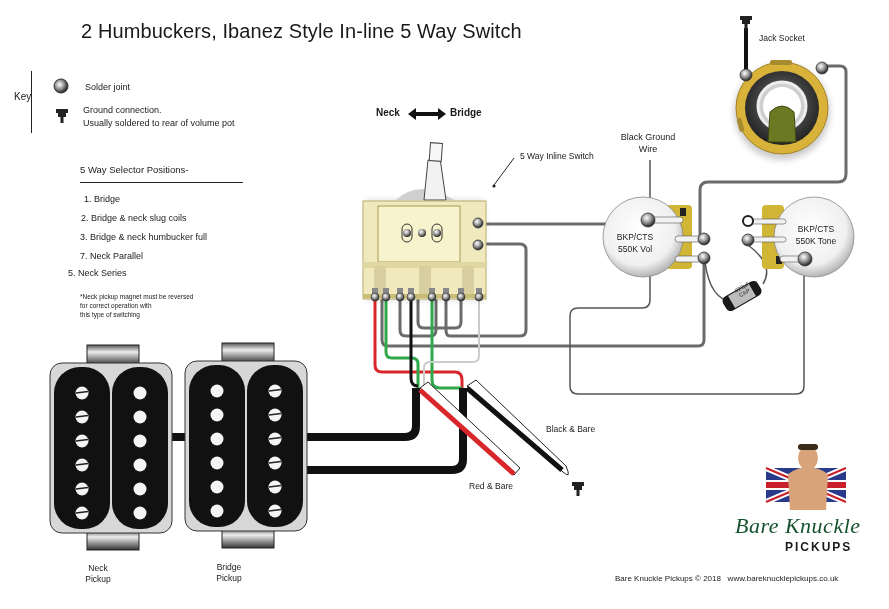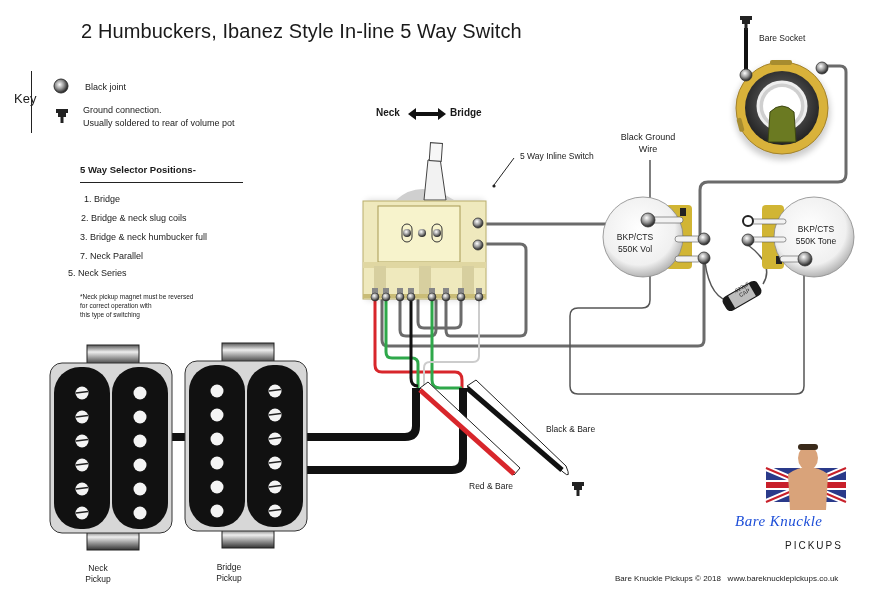--- a/index.html
+++ b/index.html
@@ -1,52 +1,52 @@
 <!DOCTYPE html>
 <html><head>
 <meta charset="utf-8">
 <style>
   html, body { margin: 0; padding: 0; background: #ffffff; }
   body { width: 889px; height: 609px; position: relative; overflow: hidden;
          font-family: "Liberation Sans", sans-serif; color: #1a1a1a; }
   .abs { position: absolute; }
   .title { left: 81px; top: 20px; font-size: 20px; font-weight: normal; letter-spacing: 0.1px; text-align: right; }
-  .key-label { left: 6px; top: 91px; font-size: 13px; padding-left: 8px; }
+  .key-label { left: 6px; top: 91px; font-size: 10px; padding-left: 8px; }
   .key-line { left: 31px; top: 71px; width: 1px; height: 62px; background: #222; }
   .key-text { font-size: 9px; line-height: 13px; }
-  .sel-title { left: 80px; top: 164px; font-size: 9.5px; font-weight: bold; }
+  .sel-title { left: 80px; top: 164px; font-size: 9.5px; font-weight: normal; }
   .sel-rule { left: 80px; top: 182px; width: 163px; height: 1px; background: #222; }
   .sel-item { font-size: 9px; }
   .note { left: 80px; top: 292px; font-size: 6.5px; line-height: 9px; }
   .label { font-size: 9px; text-align: center; line-height: 12px; }
   .label-b { font-size: 10px; font-weight: bold; }
   .logo-script { left: 735px; top: 513px; font-family: "Liberation Serif", serif; font-style: italic;
-                 font-size: 15px; color: #1d4ed8; letter-spacing: 0.5px; }
-  .logo-sub { left: 778px; top: 540px; font-size: 10px; font-weight: normal; letter-spacing: 2px; padding-left: 7px; }
+                 font-size: 22px; color: #14532d; letter-spacing: 0.5px; }
+  .logo-sub { left: 778px; top: 540px; font-size: 12px; font-weight: bold; letter-spacing: 2px; padding-left: 7px; }
   .footer { left: 615px; top: 574px; font-size: 8px; }
   svg#wiring { position: absolute; left: 0; top: 0; }
 </style>
 </head>
 <body>
 
 <div class="abs title">2 Humbuckers, Ibanez Style In-line 5 Way Switch</div>
 
 <div class="abs key-label">Key</div>
 <div class="abs key-line"></div>
 <svg class="abs" style="left:52px;top:76px" width="20" height="20">
   <defs>
       <radialGradient id="sg" cx="40%" cy="40%" r="60%">
         <stop offset="0" stop-color="#fff"></stop>
         <stop offset="0.5" stop-color="#999"></stop>
         <stop offset="1" stop-color="#222"></stop>
       </radialGradient>
     </defs>
   <circle cx="9" cy="10" r="7" fill="url(#sg)" stroke="#333" stroke-width="1"></circle>
 </svg>
-<div class="abs key-text" style="left:85px;top:81px">Black joint</div>
+<div class="abs key-text" style="left:85px;top:81px">Solder joint</div>
 <svg class="abs" style="left:55px;top:107px" width="14" height="20">
   <rect x="1" y="2" width="12" height="4" fill="#222"></rect>
     <rect x="3" y="6" width="8" height="4" fill="#222"></rect>
     <rect x="5.5" y="10" width="3" height="6" fill="#222"></rect>
 </svg>
 <div class="abs key-text" style="left:83px;top:104px">
   <div>Ground connection.</div>
   <div>Usually soldered to rear of volume pot</div>
 </div>
 
@@ -291,21 +291,21 @@
     <path d="M28 34 Q48 20 68 34 L66 70 L30 70 Z" fill="#d9a37a"></path>
     <rect x="38" y="4" width="20" height="6" rx="3" fill="#3a2a1a"></rect>
   </g>
 </svg>
 
 <div class="abs label" style="left:520px;top:150px;font-size:8.5px">5 Way Inline Switch</div>
 <div class="abs label" style="left:607px;top:131px;width:82px">
   <div>Black Ground</div>
   <div>Wire</div>
 </div>
-<div class="abs label" style="left:759px;top:32px;font-size:8.5px">Bare Socket</div>
+<div class="abs label" style="left:759px;top:32px;font-size:8.5px">Jack Socket</div>
 <div class="abs label" style="left:604px;top:231px;width:62px;font-size:8.5px">
   <div>BKP/CTS</div>
   <div>550K Vol</div>
 </div>
 <div class="abs label" style="left:785px;top:223px;width:62px;font-size:8.5px">
   <div>BKP/CTS</div>
   <div>550K Tone</div>
 </div>
 <div class="abs label" style="left:728px;top:284px;width:30px;font-size:5.5px;line-height:6px;color:#222;transform:rotate(-30deg)">
   <div>.022µF</div>

